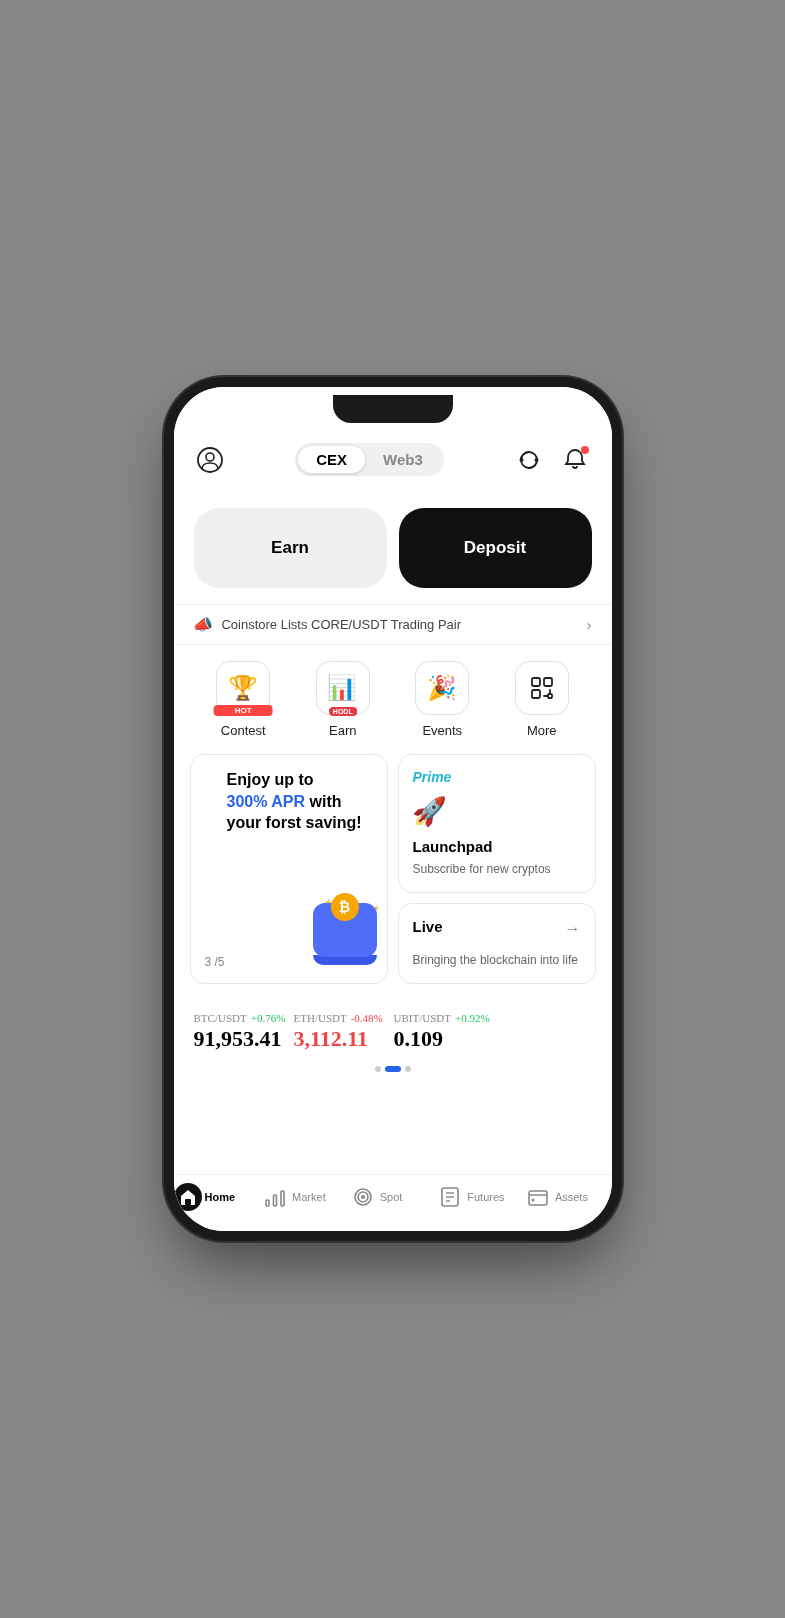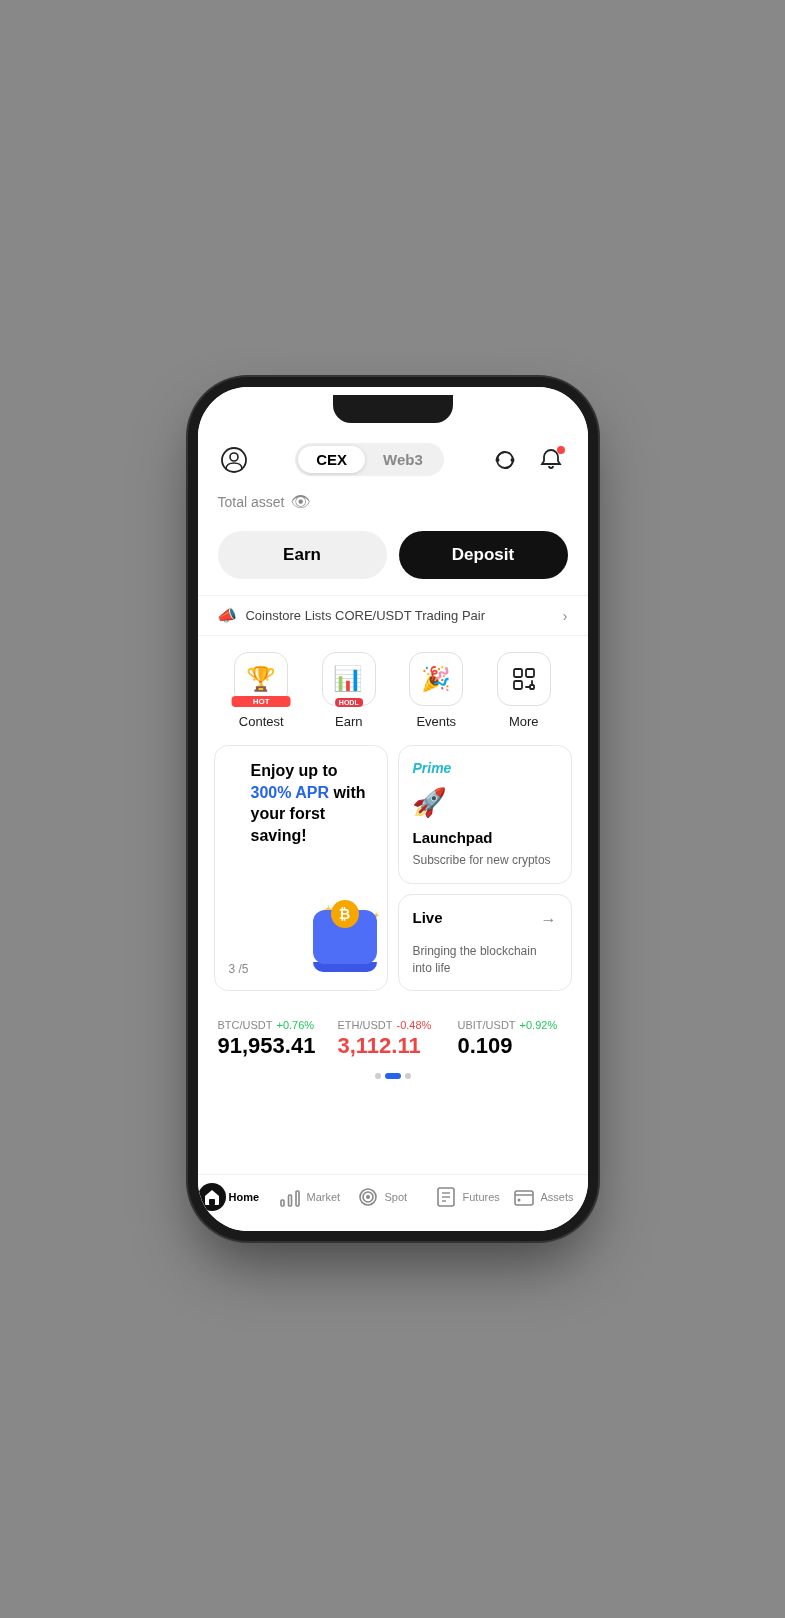--- a/index.html
+++ b/index.html
@@ -5,21 +5,21 @@
     * { box-sizing: border-box; margin: 0; padding: 0; }
     body {
       background: #888;
       display: flex;
       justify-content: center;
       align-items: center;
       min-height: 100vh;
       font-family: -apple-system, BlinkMacSystemFont, 'Segoe UI', sans-serif;
     }
     .phone-frame {
-      width: 390px;
+      width: 438px;
       height: 844px;
       background: #fff;
       border-radius: 50px;
       box-shadow: 0 0 0 10px #1a1a1a, 0 0 0 12px #333, 0 30px 60px rgba(0,0,0,0.5);
       overflow: hidden;
       position: relative;
       display: flex;
       flex-direction: column;
     }
     .status-bar {
@@ -139,21 +139,21 @@
       border-radius: 25px;
       background: #f0f0f0;
       border: none;
       font-size: 17px;
       font-weight: 600;
       color: #000;
       cursor: pointer;
     }
     .btn-deposit {
       flex: 1;
-      padding: 14px 0;
+      padding: 30px 0;
       border-radius: 25px;
       background: #111;
       border: none;
       font-size: 17px;
       font-weight: 600;
       color: #fff;
       cursor: pointer;
     }
 
     
@@ -324,22 +324,22 @@
     .live-desc {
       font-size: 12px;
       color: #666;
       line-height: 1.4;
     }
 
     
     .market-ticker {
       padding: 12px 20px 8px;
       display: flex;
-      gap: 20px;
       overflow-x: auto;
+      font-family: Liberation Serif, serif;
     }
     .market-ticker::-webkit-scrollbar { display: none; }
     .ticker-item {
       display: flex;
       flex-direction: column;
       gap: 2px;
       min-width: 100px;
     }
     .ticker-pair {
       font-size: 11px;
@@ -454,24 +454,20 @@
           <svg width="24" height="26" viewBox="0 0 24 26" fill="none">
             <path d="M12 3a7 7 0 0 0-7 7v4l-2 3h18l-2-3v-4a7 7 0 0 0-7-7z" stroke="#222" stroke-width="1.8"></path>
             <path d="M10 19a2 2 0 0 0 4 0" stroke="#222" stroke-width="1.8"></path>
           </svg>
           <div class="notif-dot"></div>
         </div>
       </div>
     </div>
 
     <div class="total-asset-section">
-      <div class="total-label">
-        <span>Total asset</span>
-        <span class="eye-icon">👁</span>
-      </div>
     </div>
 
     <div class="action-buttons">
       <button class="btn-earn">Earn</button>
       <button class="btn-deposit">Deposit</button>
     </div>
 
     <div class="announcement">
       <div class="announcement-text">
         <span style="font-size:16px;">📣</span>

